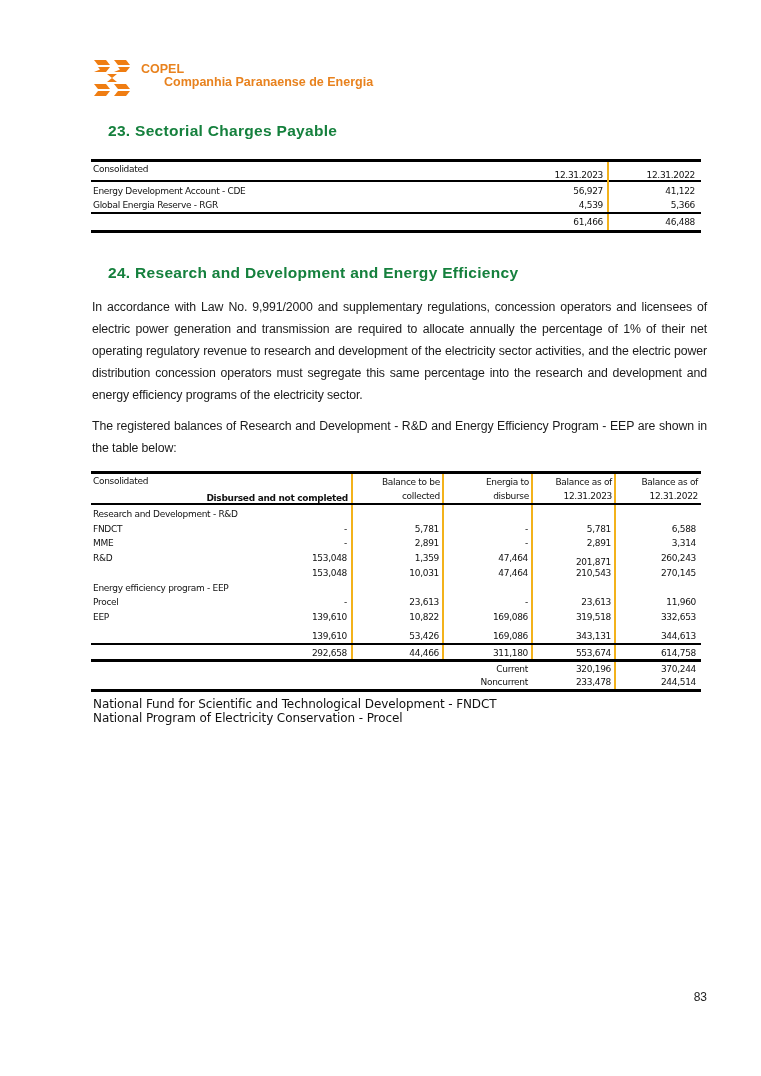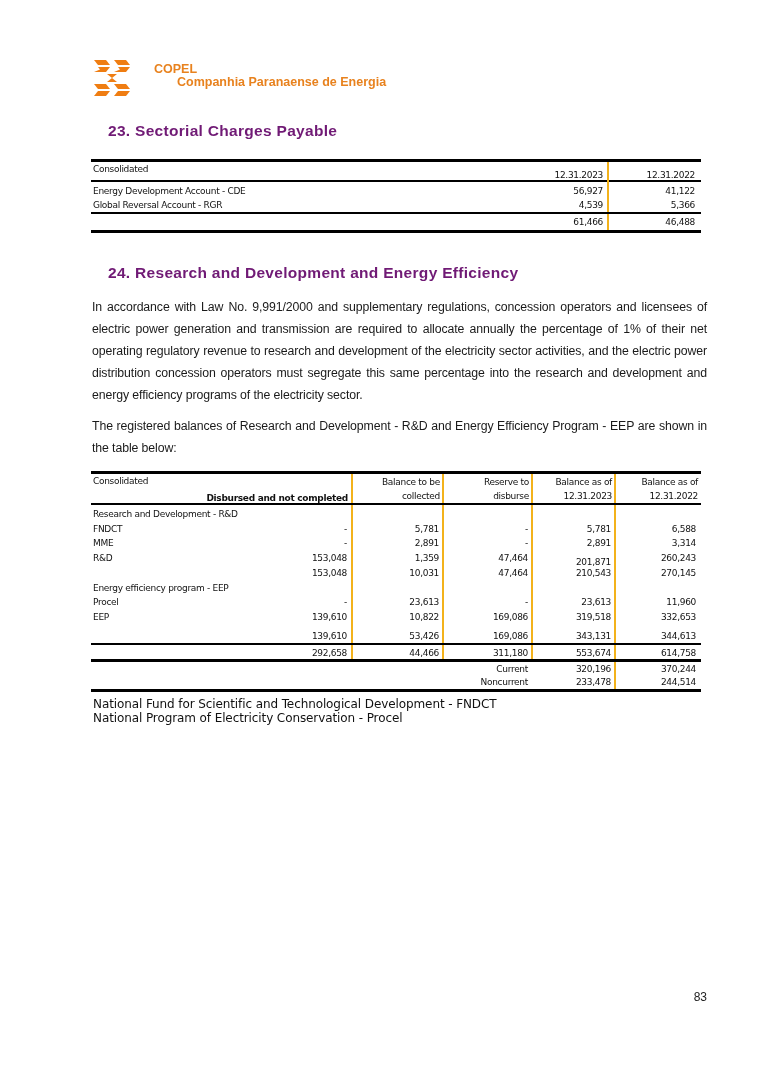--- a/index.html
+++ b/index.html
@@ -1,22 +1,22 @@
 <!DOCTYPE html>
 <html><head>
 <meta charset="utf-8">
 <style>
   html, body { margin: 0; padding: 0; background: #ffffff; }
   body { width: 761px; height: 1076px; position: relative; overflow: hidden; font-family: "Liberation Sans", sans-serif; color: #111; }
   .abs { position: absolute; }
   
   .logo { left: 94px; top: 60px; width: 36px; height: 36px; }
-  .brand { left: 154px; top: 63px; color: #e8821e; font-weight: bold; font-family: "Liberation Sans", sans-serif; line-height: 13px; font-size: 12.5px; }
+  .brand { left: 141px; top: 63px; color: #e8821e; font-weight: bold; font-family: "Liberation Sans", sans-serif; line-height: 13px; font-size: 12.5px; }
   .brand .l2 { font-size: 12.5px; margin-left: 23px; }
-  .h2 { color: #701a75; font-weight: bold; font-size: 15.5px; letter-spacing: 0.3px; }
+  .h2 { color: #15803d; font-weight: bold; font-size: 15.5px; letter-spacing: 0.3px; }
   .thick { position: absolute; background: #000; height: 3px; }
   .thin { position: absolute; background: #000; height: 1.5px; }
   .ycol { position: absolute; width: 2px; background: #f3b21b; }
   .cell { position: absolute; white-space: nowrap; font-size: 9px; font-family: "DejaVu Sans", sans-serif; letter-spacing: -0.3px; }
   .r { text-align: right; }
   .para { left: 92px; width: 615px; font-size: 12.3px; line-height: 22px; text-align: justify; color: #1a1a1a; letter-spacing: -0.1px; font-family: "Liberation Sans", sans-serif; }
   .foot { font-size: 12px; font-family: "DejaVu Sans", sans-serif; letter-spacing: -0.1px; }
   .pagenum { left: 660px; top: 990px; width: 47px; text-align: right; font-size: 12px; color: #222; }
 </style>
 </head>
@@ -52,21 +52,21 @@
   <div class="cell r" style="left:612px; top:170px; width:83px;">12.31.2022</div>
   <div class="thin" style="left:91px; top:180px; width:610px;"></div>
   <div class="ycol" style="left:607px; top:162px; height:70px;"></div>
 
   <div>
     <div class="cell" style="left:93px; top:186px;">Energy Development Account - CDE</div>
     <div class="cell r" style="left:520px; top:186px; width:83px;">56,927</div>
     <div class="cell r" style="left:612px; top:186px; width:83px;">41,122</div>
   </div>
   <div>
-    <div class="cell" style="left:93px; top:200px;">Global Reversal Account - RGR</div>
+    <div class="cell" style="left:93px; top:200px;">Global Energia Reserve - RGR</div>
     <div class="cell r" style="left:520px; top:200px; width:83px;">4,539</div>
     <div class="cell r" style="left:612px; top:200px; width:83px;">5,366</div>
   </div>
   <div class="thin" style="left:91px; top:212px; width:610px;"></div>
   <div>
     <div class="cell r" style="left:520px; top:217px; width:83px;">61,466</div>
     <div class="cell r" style="left:612px; top:217px; width:83px;">46,488</div>
   </div>
   <div class="thick" style="left:91px; top:230px; width:610px;"></div>
 </div>
@@ -80,21 +80,21 @@
 
   <div class="ycol" style="left:351px; top:474px; height:186px;"></div>
   <div class="ycol" style="left:442px; top:474px; height:186px;"></div>
   <div class="ycol" style="left:531px; top:474px; height:186px;"></div>
   <div class="ycol" style="left:614px; top:474px; height:215px;"></div>
 
   <div class="cell" style="left:93px; top:476px;">Consolidated</div>
   <div class="cell r" style="left:150px; top:493px; width:198px;font-weight:bold;">Disbursed and not completed</div>
   <div class="cell r" style="left:355px; top:477px; width:85px;">Balance to be</div>
   <div class="cell r" style="left:355px; top:491px; width:85px;">collected</div>
-  <div class="cell r" style="left:446px; top:477px; width:83px;">Reserve to</div>
+  <div class="cell r" style="left:446px; top:477px; width:83px;">Energia to</div>
   <div class="cell r" style="left:446px; top:491px; width:83px;">disburse</div>
   <div class="cell r" style="left:535px; top:477px; width:77px;">Balance as of</div>
   <div class="cell r" style="left:535px; top:491px; width:77px;">12.31.2023</div>
   <div class="cell r" style="left:618px; top:477px; width:80px;">Balance as of</div>
   <div class="cell r" style="left:618px; top:491px; width:80px;">12.31.2022</div>
   <div class="thin" style="left:91px; top:503px; width:610px;"></div>
 
   <div class="cell" style="left:93px; top:509px;">Research and Development - R&amp;D</div>
 
   <div>

